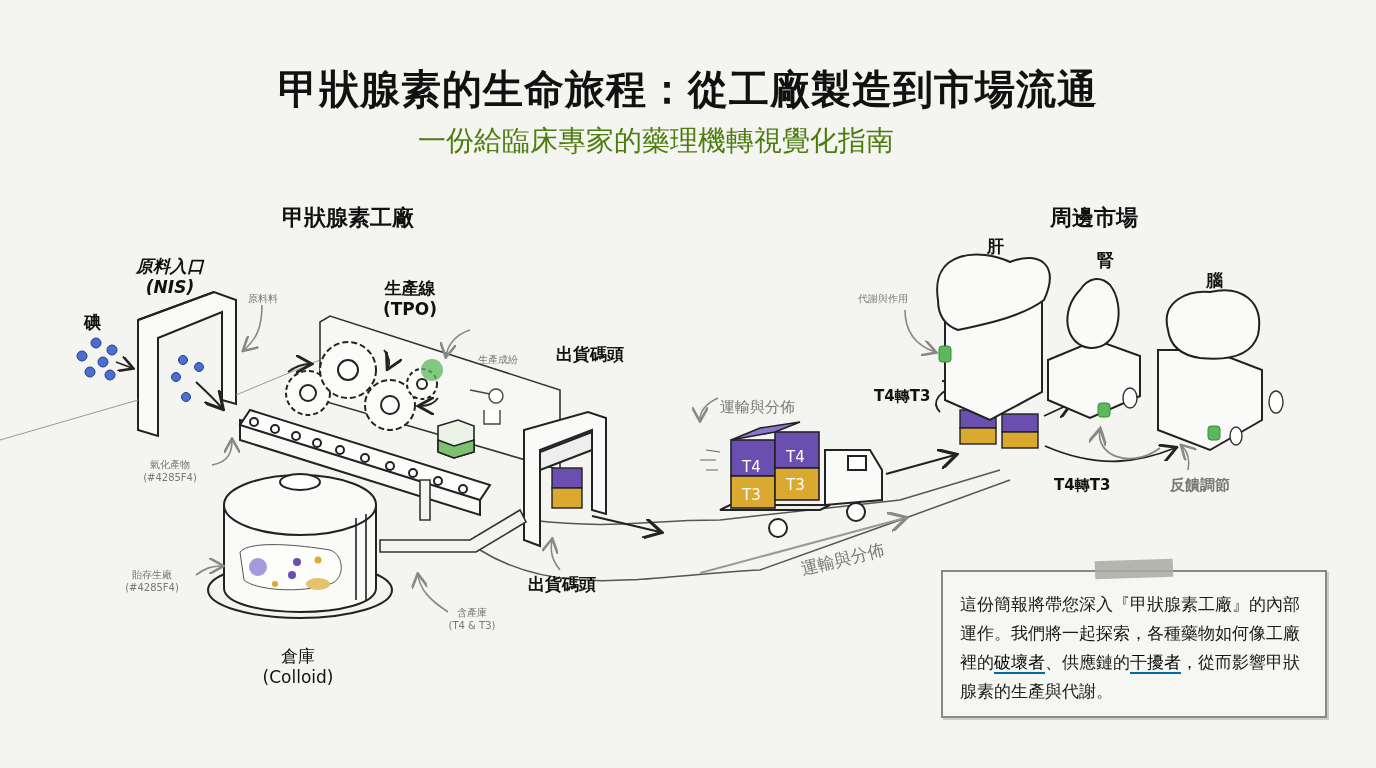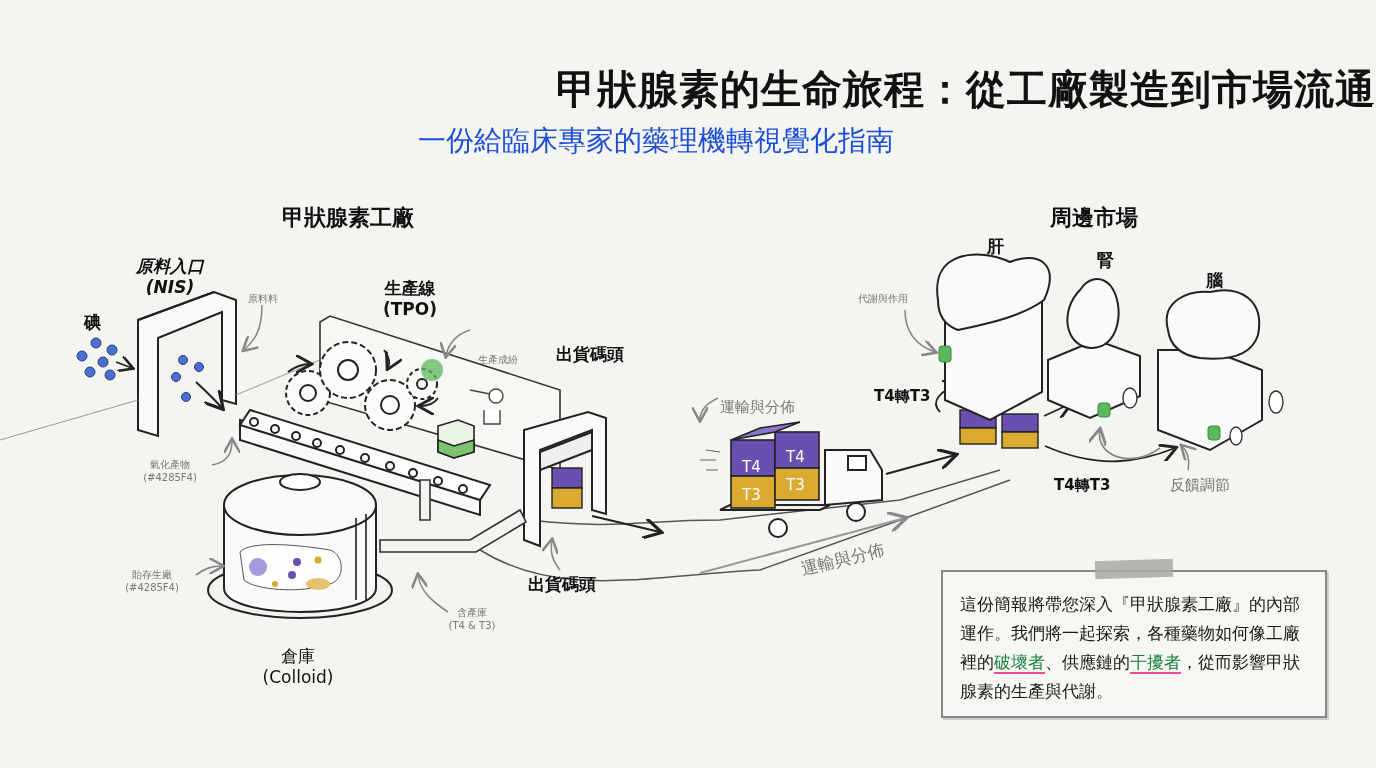--- a/index.html
+++ b/index.html
@@ -1,27 +1,27 @@
 <!DOCTYPE html>
 <html><head>
 <meta charset="utf-8">
 <style>
   html,body{margin:0;padding:0;}
   body{width:1376px;height:768px;background:#f4f4f0;position:relative;overflow:hidden;font-family:"DejaVu Sans","Liberation Sans",sans-serif;color:#1a1a1a;}
   .abs{position:absolute;}
-  .title{left:0;width:1376px;top:62px;text-align:right;font-size:40px;font-weight:bold;letter-spacing:1px;color:#111;}
-  .subtitle{left:0;width:1312px;top:122px;text-align:center;font-size:28px;color:#1d4ed8;}
+  .title{left:0;width:1376px;top:62px;text-align:center;font-size:40px;font-weight:bold;letter-spacing:1px;color:#111;}
+  .subtitle{left:0;width:1312px;top:122px;text-align:center;font-size:28px;color:#4d7c0f;}
   .sec{font-size:22px;font-weight:bold;color:#111;}
   .lbl{font-size:17px;font-weight:bold;color:#111;text-align:center;line-height:1.25;}
   .note{font-size:10px;color:#777;text-align:center;line-height:1.3;}
   svg.scene{position:absolute;left:0;top:0;}
   .box{left:941px;top:570px;width:382px;height:144px;border:2px solid #888;background:#f6f6f2;box-shadow:2px 2px 0 #ccc;}
   .tape{left:1095px;top:560px;width:78px;height:18px;background:#a9a9a5;opacity:.85;transform:rotate(-2deg);}
   .boxtext{left:960px;top:590px;width:350px;font-size:17px;line-height:29px;color:#1a1a1a;}
-  .hl{color:#15803d;border-bottom:2px solid #ec4899;}
+  .hl{color:#000000;border-bottom:2px solid #0369a1;}
 </style>
 </head>
 <body>
 
 <div class="abs title">甲狀腺素的生命旅程：從工廠製造到市場流通</div>
 <div class="abs subtitle">一份給臨床專家的藥理機轉視覺化指南</div>
 
 <svg class="scene" width="1376" height="768">
   <defs>
     <marker id="ah" markerWidth="10" markerHeight="10" refX="8" refY="5" orient="auto">
@@ -243,19 +243,19 @@
 <div class="abs" style="left:742px;top:486px;color:#fff;font-size:15px;">T3</div>
 <div class="abs" style="left:786px;top:476px;color:#fff;font-size:15px;">T3</div>
 
 <div class="abs sec" style="left:1050px;top:203px;">周邊市場</div>
 <div class="abs lbl" style="left:987px;top:236px;">肝</div>
 <div class="abs lbl" style="left:1097px;top:250px;">腎</div>
 <div class="abs lbl" style="left:1206px;top:270px;">腦</div>
 <div class="abs note" style="left:842px;top:292px;margin-left:16px;">代謝與作用</div>
 <div class="abs lbl" style="left:874px;top:387px;font-size:15px;">T4轉T3</div>
 <div class="abs lbl" style="left:1054px;top:476px;font-size:15px;">T4轉T3</div>
-<div class="abs note" style="left:1170px;top:476px;font-size:15px;">反饋調節</div>
+<div class="abs note" style="left:1170px;top:476px;font-size:15px;font-weight:bold;">反饋調節</div>
 
 <div class="abs box"></div>
 <div class="abs tape"></div>
 <div class="abs boxtext">
   <span>這份簡報將帶您深入『甲狀腺素工廠』的內部運作。我們將一起探索，各種藥物如何像工廠裡的</span><span class="hl">破壞者</span><span>、供應鏈的</span><span class="hl">干擾者</span><span>，從而影響甲狀腺素的生產與代謝。</span>
 </div>
 
 </body></html>

